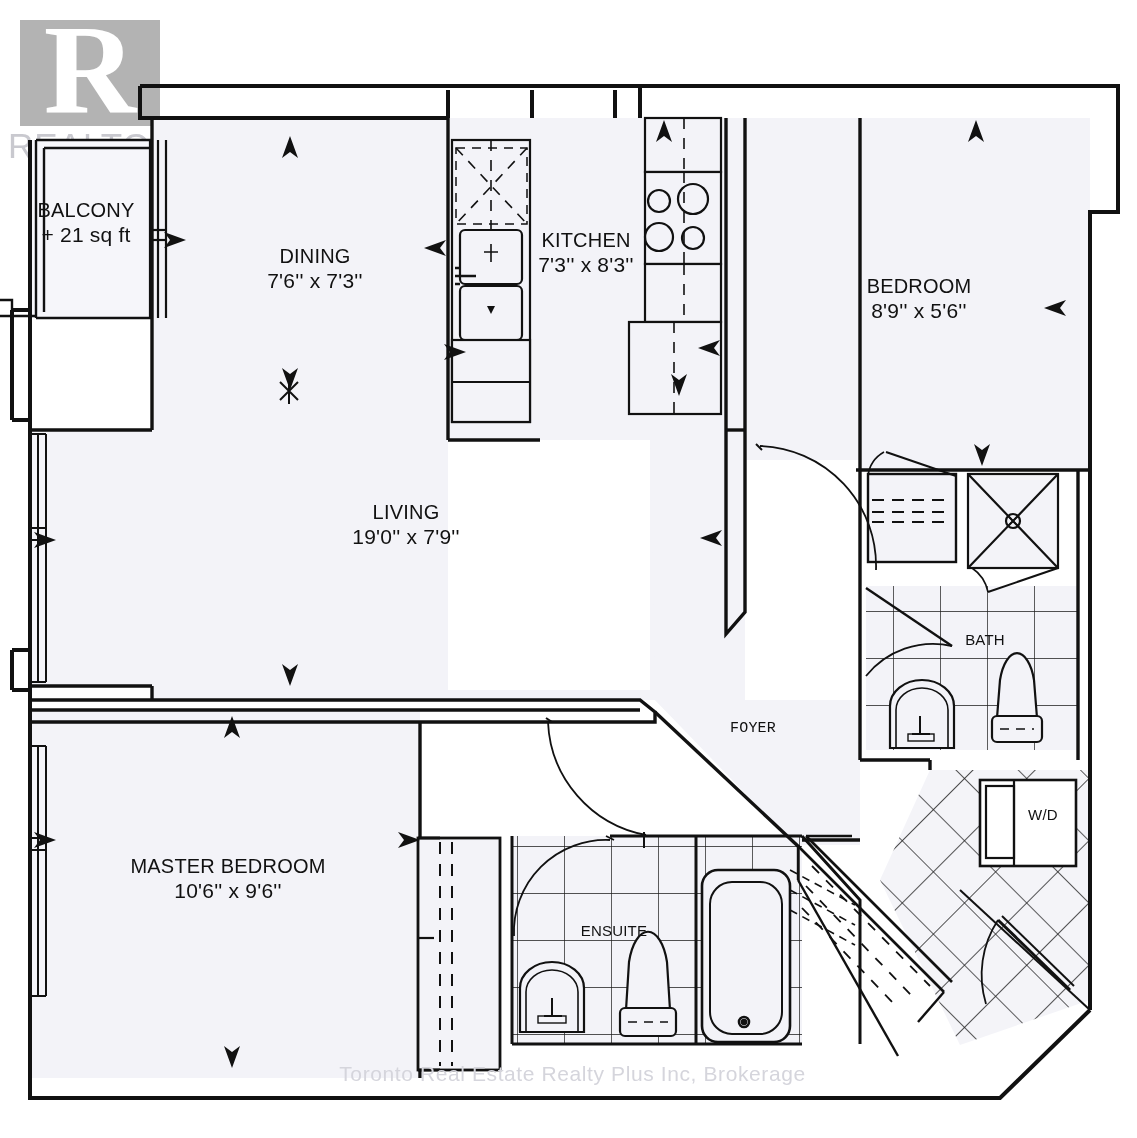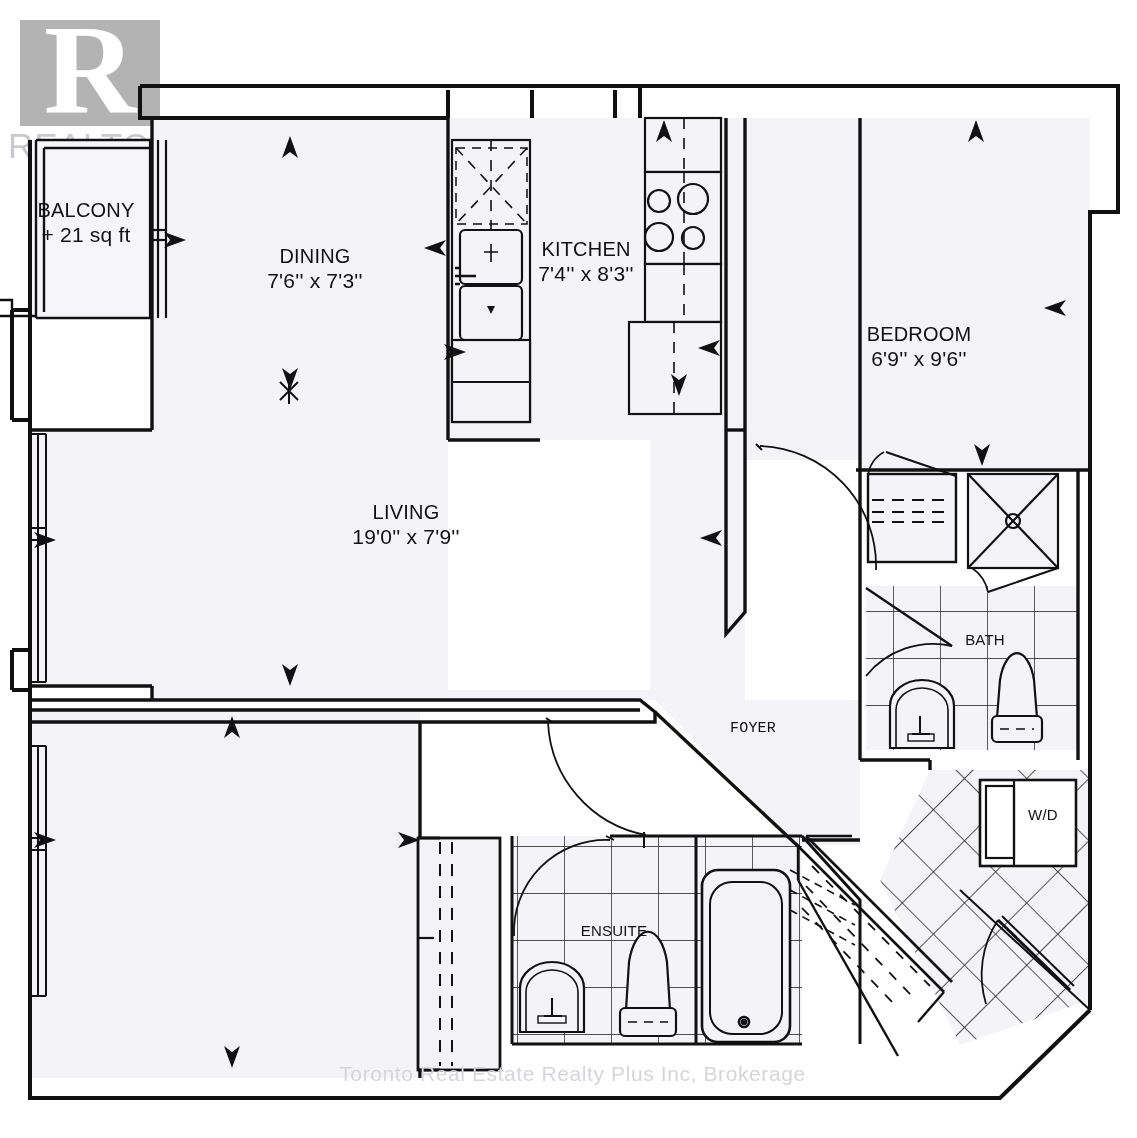--- a/index.html
+++ b/index.html
@@ -391,47 +391,51 @@
   <div class="lbl" style="left:6px;top:198px;width:160px;">
     <span class="nm">BALCONY</span>
     <span class="dim">+ 21 sq ft</span>
   </div>
 
   <div class="lbl" style="left:235px;top:244px;width:160px;">
     <span class="nm">DINING</span>
     <span class="dim">7'6'' x 7'3''</span>
   </div>
 
-  <div class="lbl" style="left:506px;top:237px;width:160px;">
+  <div class="lbl" style="left:506px;top:228px;width:160px;">
     <span class="nm">KITCHEN</span>
-    <span class="dim">7'4'' x 8'3''</span>
-  </div>
-
-  <div class="lbl" style="left:839px;top:274px;width:160px;margin-top:48px;">
+    <span class="dim">7'3'' x 8'3''</span>
+  </div>
+
+  <div class="lbl" style="left:839px;top:274px;width:160px;">
     <span class="nm">BEDROOM</span>
-    <span class="dim">6'9'' x 9'6''</span>
+    <span class="dim">8'9'' x 5'6''</span>
   </div>
 
   <div class="lbl" style="left:326px;top:500px;width:160px;">
     <span class="nm">LIVING</span>
     <span class="dim">19'0'' x 7'9''</span>
   </div>
 
   <div class="lbl small" style="left:925px;top:631px;width:120px;">
     <span class="nm">BATH</span>
   </div>
 
   <div class="lbl small" style="left:693px;top:720px;width:120px;font-family:Liberation Mono, monospace;">
     <span class="nm">FOYER</span>
   </div>
 
   <div class="lbl small" style="left:1003px;top:806px;width:80px;text-align:center;">
     <span class="nm">W/D</span>
   </div>
 
+  <div class="lbl" style="left:118px;top:854px;width:220px;">
+    <span class="nm">MASTER BEDROOM</span>
+    <span class="dim">10'6'' x 9'6''</span>
+  </div>
 
   <div class="lbl small" style="left:544px;top:922px;width:140px;">
     <span class="nm">ENSUITE</span>
   </div>
 
   <div class="wm-bottom">Toronto Real Estate Realty Plus Inc, Brokerage</div>
 
 </div>
 
 </body></html>

